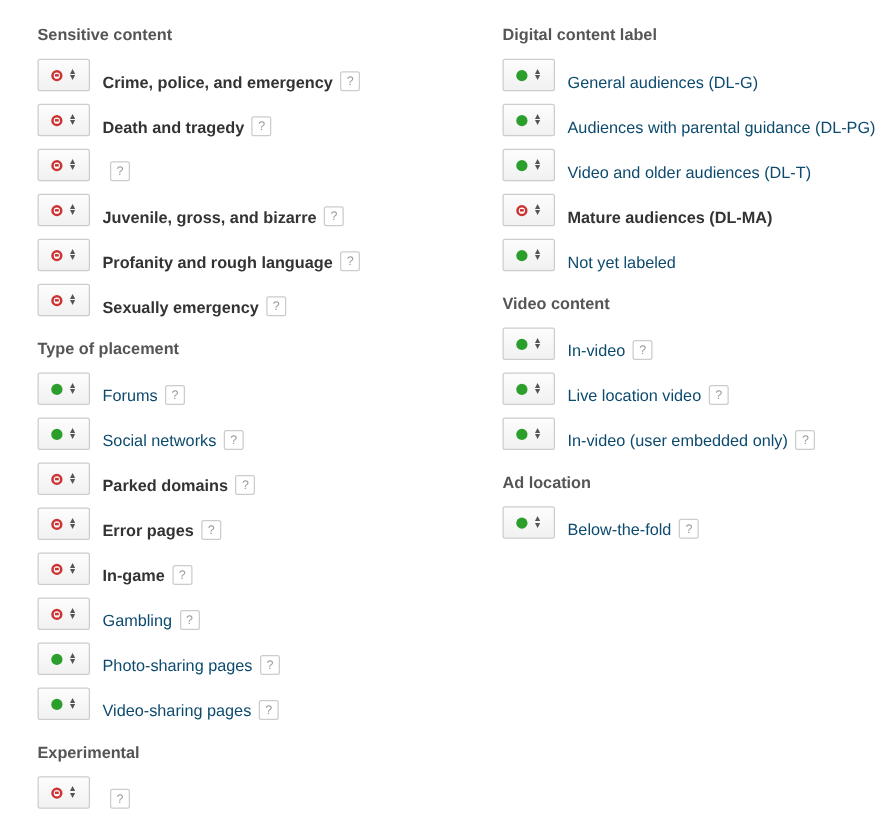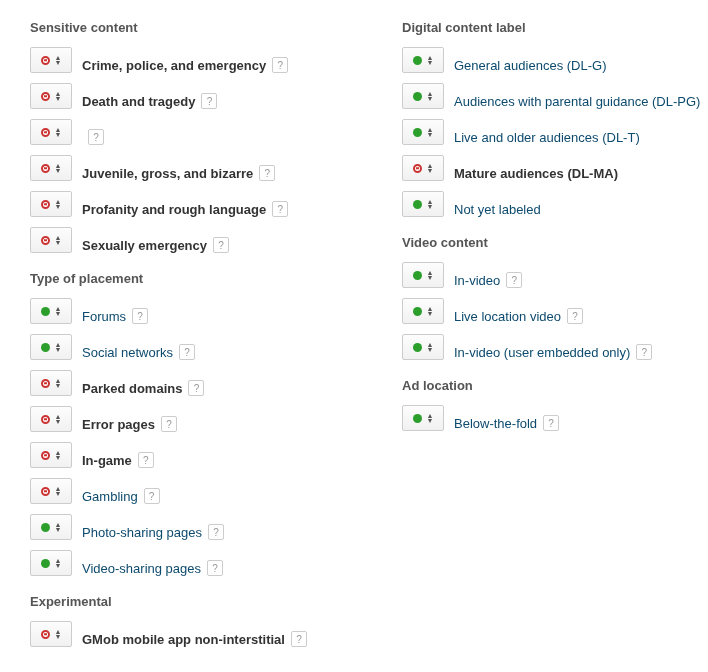--- a/index.html
+++ b/index.html
@@ -217,21 +217,20 @@
           <span class="help">?</span>
         </div>
       </div>
       <div class="section">
         <div class="section-title">Experimental</div>
         <div class="item">
           <span class="toggle">
             <span class="status red"></span>
             <span class="arrows"></span>
           </span>
-          <span class="label bold">GMob mobile app non-interstitial</span>
           <span class="help">?</span>
         </div>
       </div>
     </div>
   <div class="col" id="col1">
       <div class="section">
         <div class="section-title">Digital content label</div>
         <div class="item">
           <span class="toggle">
             <span class="status green"></span>
@@ -244,21 +243,21 @@
             <span class="status green"></span>
             <span class="arrows"></span>
           </span>
           <span class="label">Audiences with parental guidance (DL-PG)</span>
         </div>
         <div class="item">
           <span class="toggle">
             <span class="status green"></span>
             <span class="arrows"></span>
           </span>
-          <span class="label">Live and older audiences (DL-T)</span>
+          <span class="label">Video and older audiences (DL-T)</span>
         </div>
         <div class="item">
           <span class="toggle">
             <span class="status red"></span>
             <span class="arrows"></span>
           </span>
           <span class="label bold">Mature audiences (DL-MA)</span>
         </div>
         <div class="item">
           <span class="toggle">

